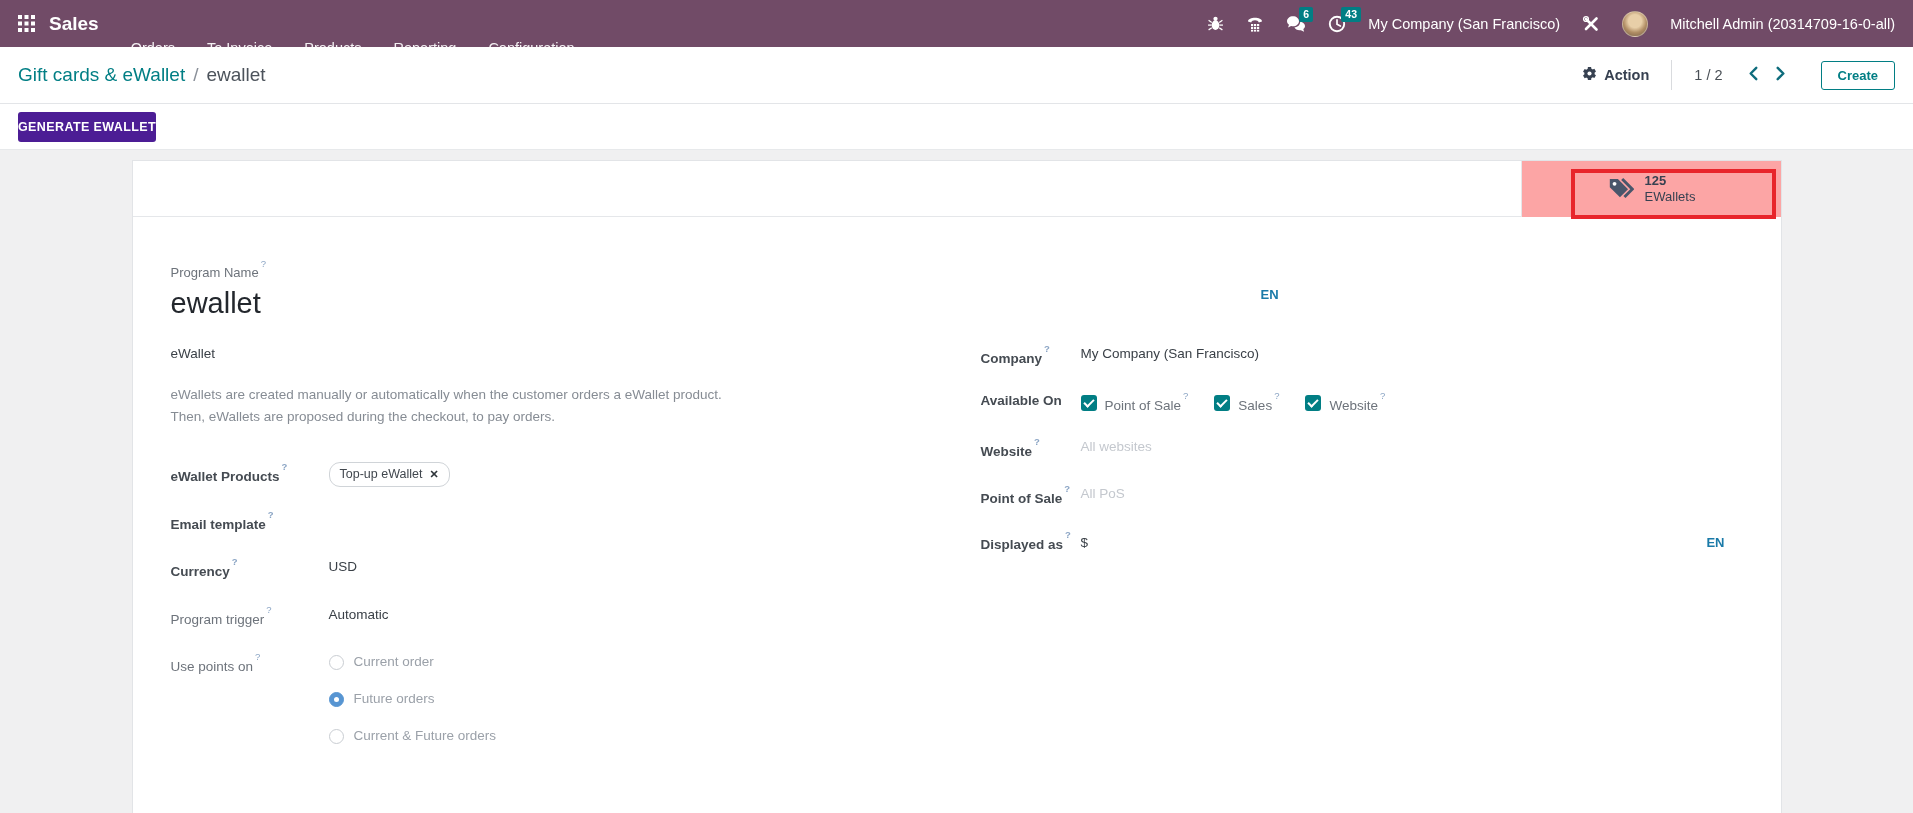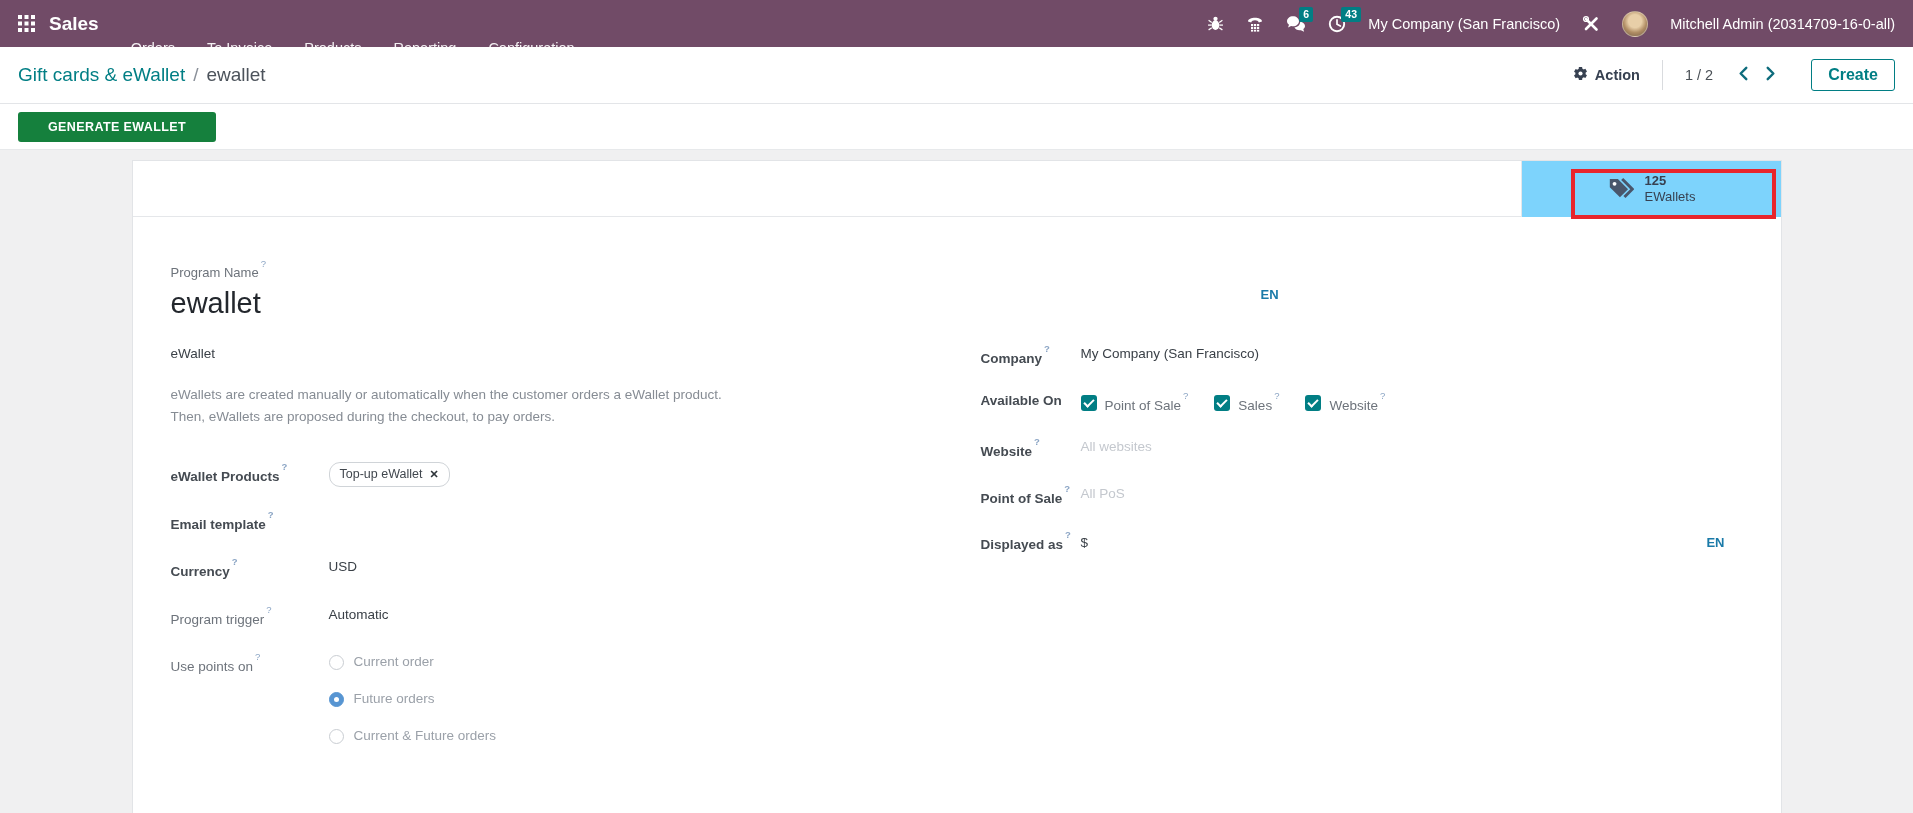--- a/index.html
+++ b/index.html
@@ -29,38 +29,38 @@
   .bc-parent { color:#017E84; cursor:pointer; }
   .bc-sep { color:#8a9099; }
   .bc-current { color:#4c535b; }
   .cp-right { margin-left:auto; display:flex; align-items:center; }
   .action-btn { display:flex; align-items:center; gap:7px; color:#374151; font-size:14.5px;
     font-weight:600; cursor:pointer; }
   .cp-divider { width:1px; height:30px; background:#d9dbde; margin:0 22px; }
   .pager-count { font-size:14.5px; color:#4a5056; margin-right:16px; }
   .pager-arrow { padding:4px 8px; cursor:pointer; display:flex; align-items:center; }
   .create-btn { margin-left:26px; background:#fff; border:1px solid #017E84; color:#017E84;
-    font-size:16px; font-weight:600; padding:6px 16px; border-radius:3px; cursor:pointer;
+    font-size:13px; font-weight:600; padding:6px 16px; border-radius:3px; cursor:pointer;
     font-family:inherit; }
 
   
   .statusbar { height:46px; background:#fff; border-bottom:1px solid #e7e9eb;
     display:flex; align-items:center; padding:0 18px; }
-  .generate-btn { background:#15803d; color:#fff; border:none; font-family:inherit;
-    font-size:12.5px; font-weight:700; letter-spacing:.4px; padding:8px 30px;
+  .generate-btn { background:#4c1d95; color:#fff; border:none; font-family:inherit;
+    font-size:12.5px; font-weight:700; letter-spacing:.4px; padding:8px 0;
     border-radius:3px; cursor:pointer; }
 
   
   .content { padding-top:10px; }
   .sheet { width:1650px; margin:0 auto; background:#fff; border:1px solid #e2e4e7;
     min-height:623px; position:relative; }
   .statbar { height:56px; border-bottom:1px solid #e5e7ea; position:relative; }
   .stat-button { position:absolute; right:0; top:0; width:260px; height:56px;
     border-left:1px solid #e5e7ea; display:flex; align-items:center; justify-content:center;
-    gap:11px; cursor:pointer; background:#7dd3fc; }
+    gap:11px; cursor:pointer; background:#fca5a5; }
   .stat-text { font-size:13px; line-height:16px; color:#374151; }
   .stat-count { font-weight:600; }
   .annotation-box { position:absolute; left:1438px; top:8px; width:205px; height:50px;
     border:4px solid #E8252B; z-index:5; pointer-events:none; }
 
   
   .form-body { padding:46px 38px 40px 38px; position:relative; }
   .o-label { font-size:13px; color:#6d737b; }
   .help { color:#8aa4c4; font-size:9.5px; position:relative; top:-5px; margin-left:2px; }
   .title-block { position:relative; margin-bottom:24px; }

